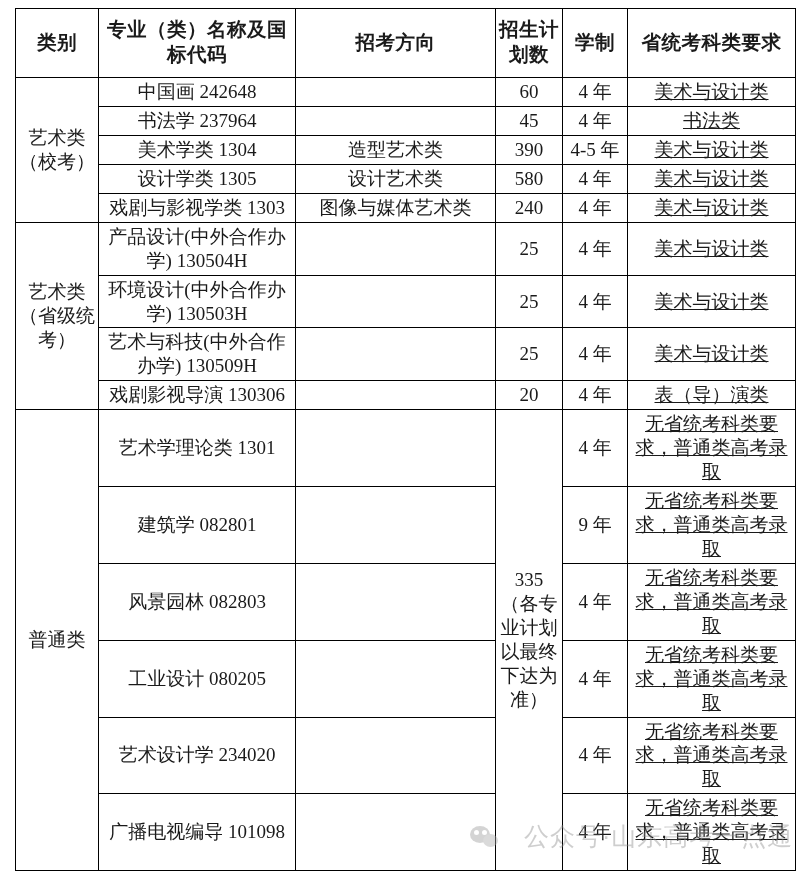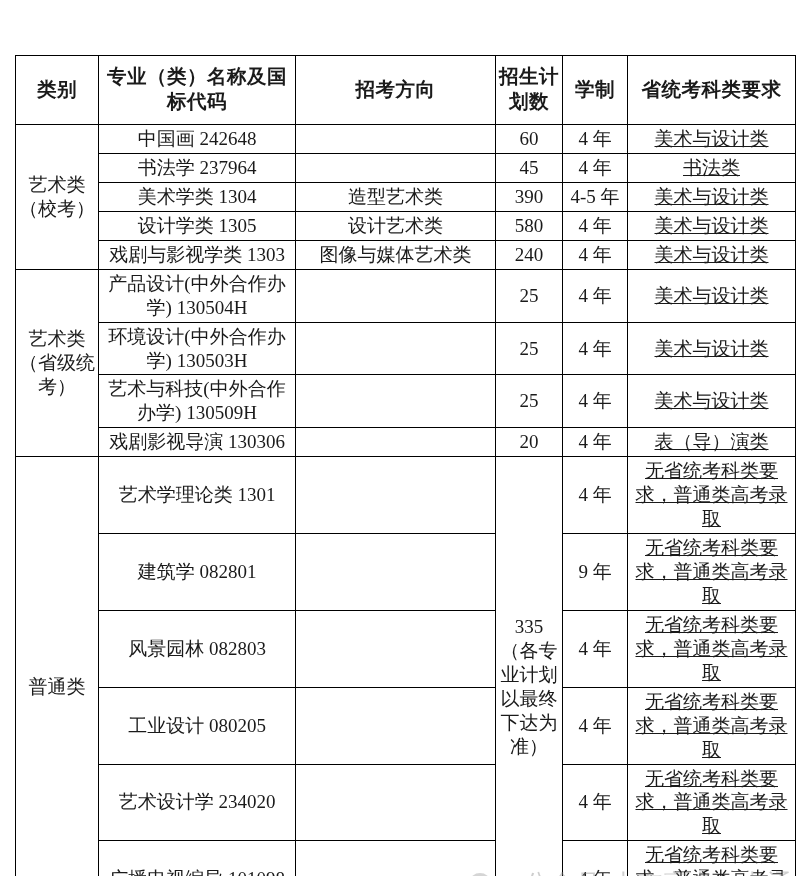--- a/index.html
+++ b/index.html
@@ -14,21 +14,20 @@
     color: #1a1a1a;
     position: relative;
     overflow: hidden;
   }
   #page {
     position: absolute;
     left: 0;
     top: 0;
     width: 809px;
     height: 648px;
-    margin-top: 47px;
   }
   table.plan-table {
     position: absolute;
     left: 15px;
     top: 8px;
     width: 780px;
     border-collapse: collapse;
     table-layout: fixed;
     background: #fff;
   }

